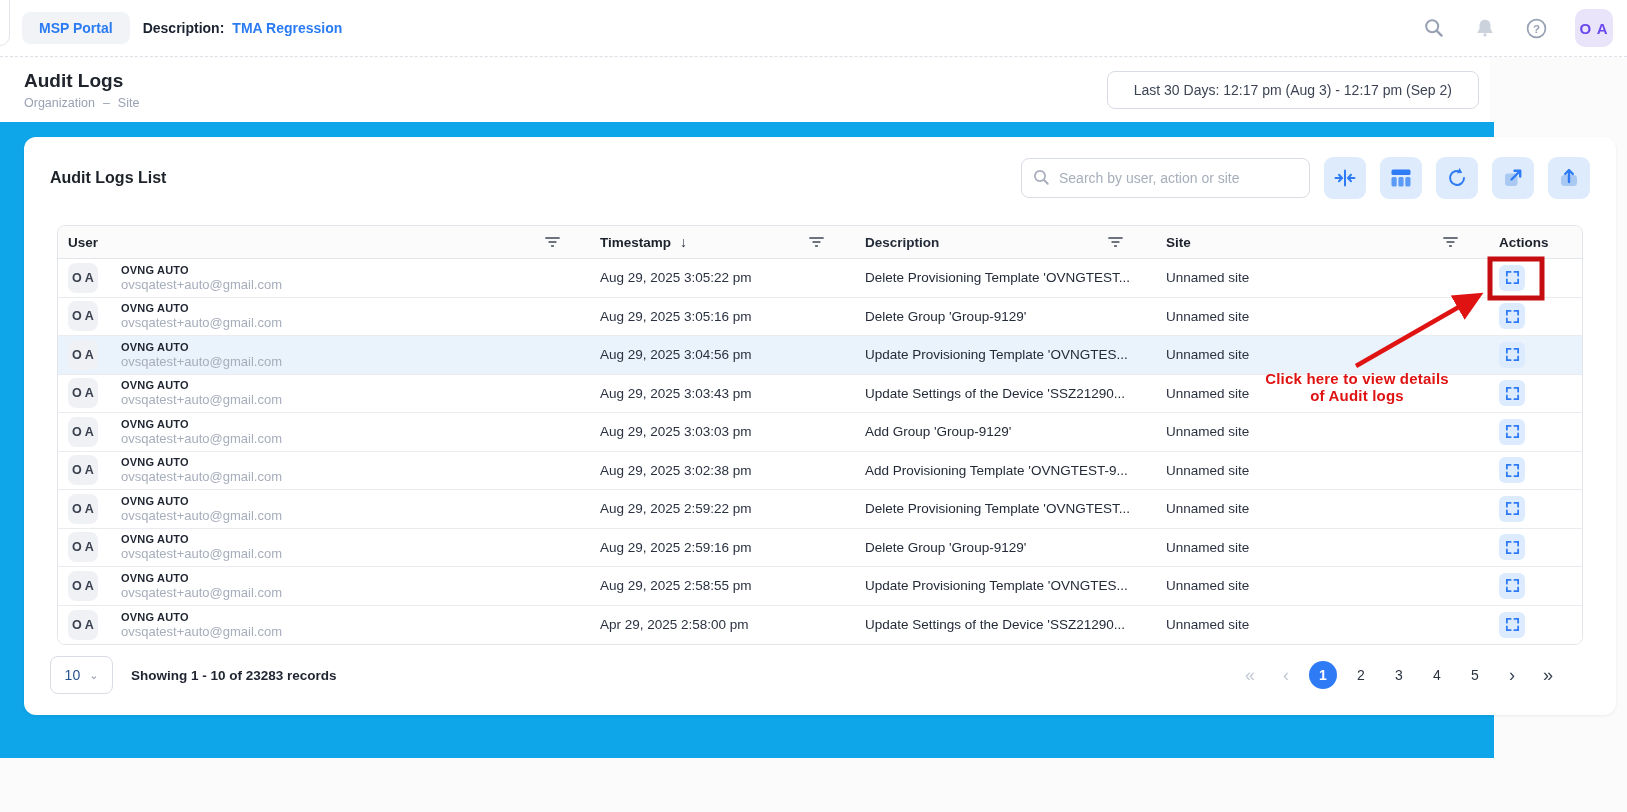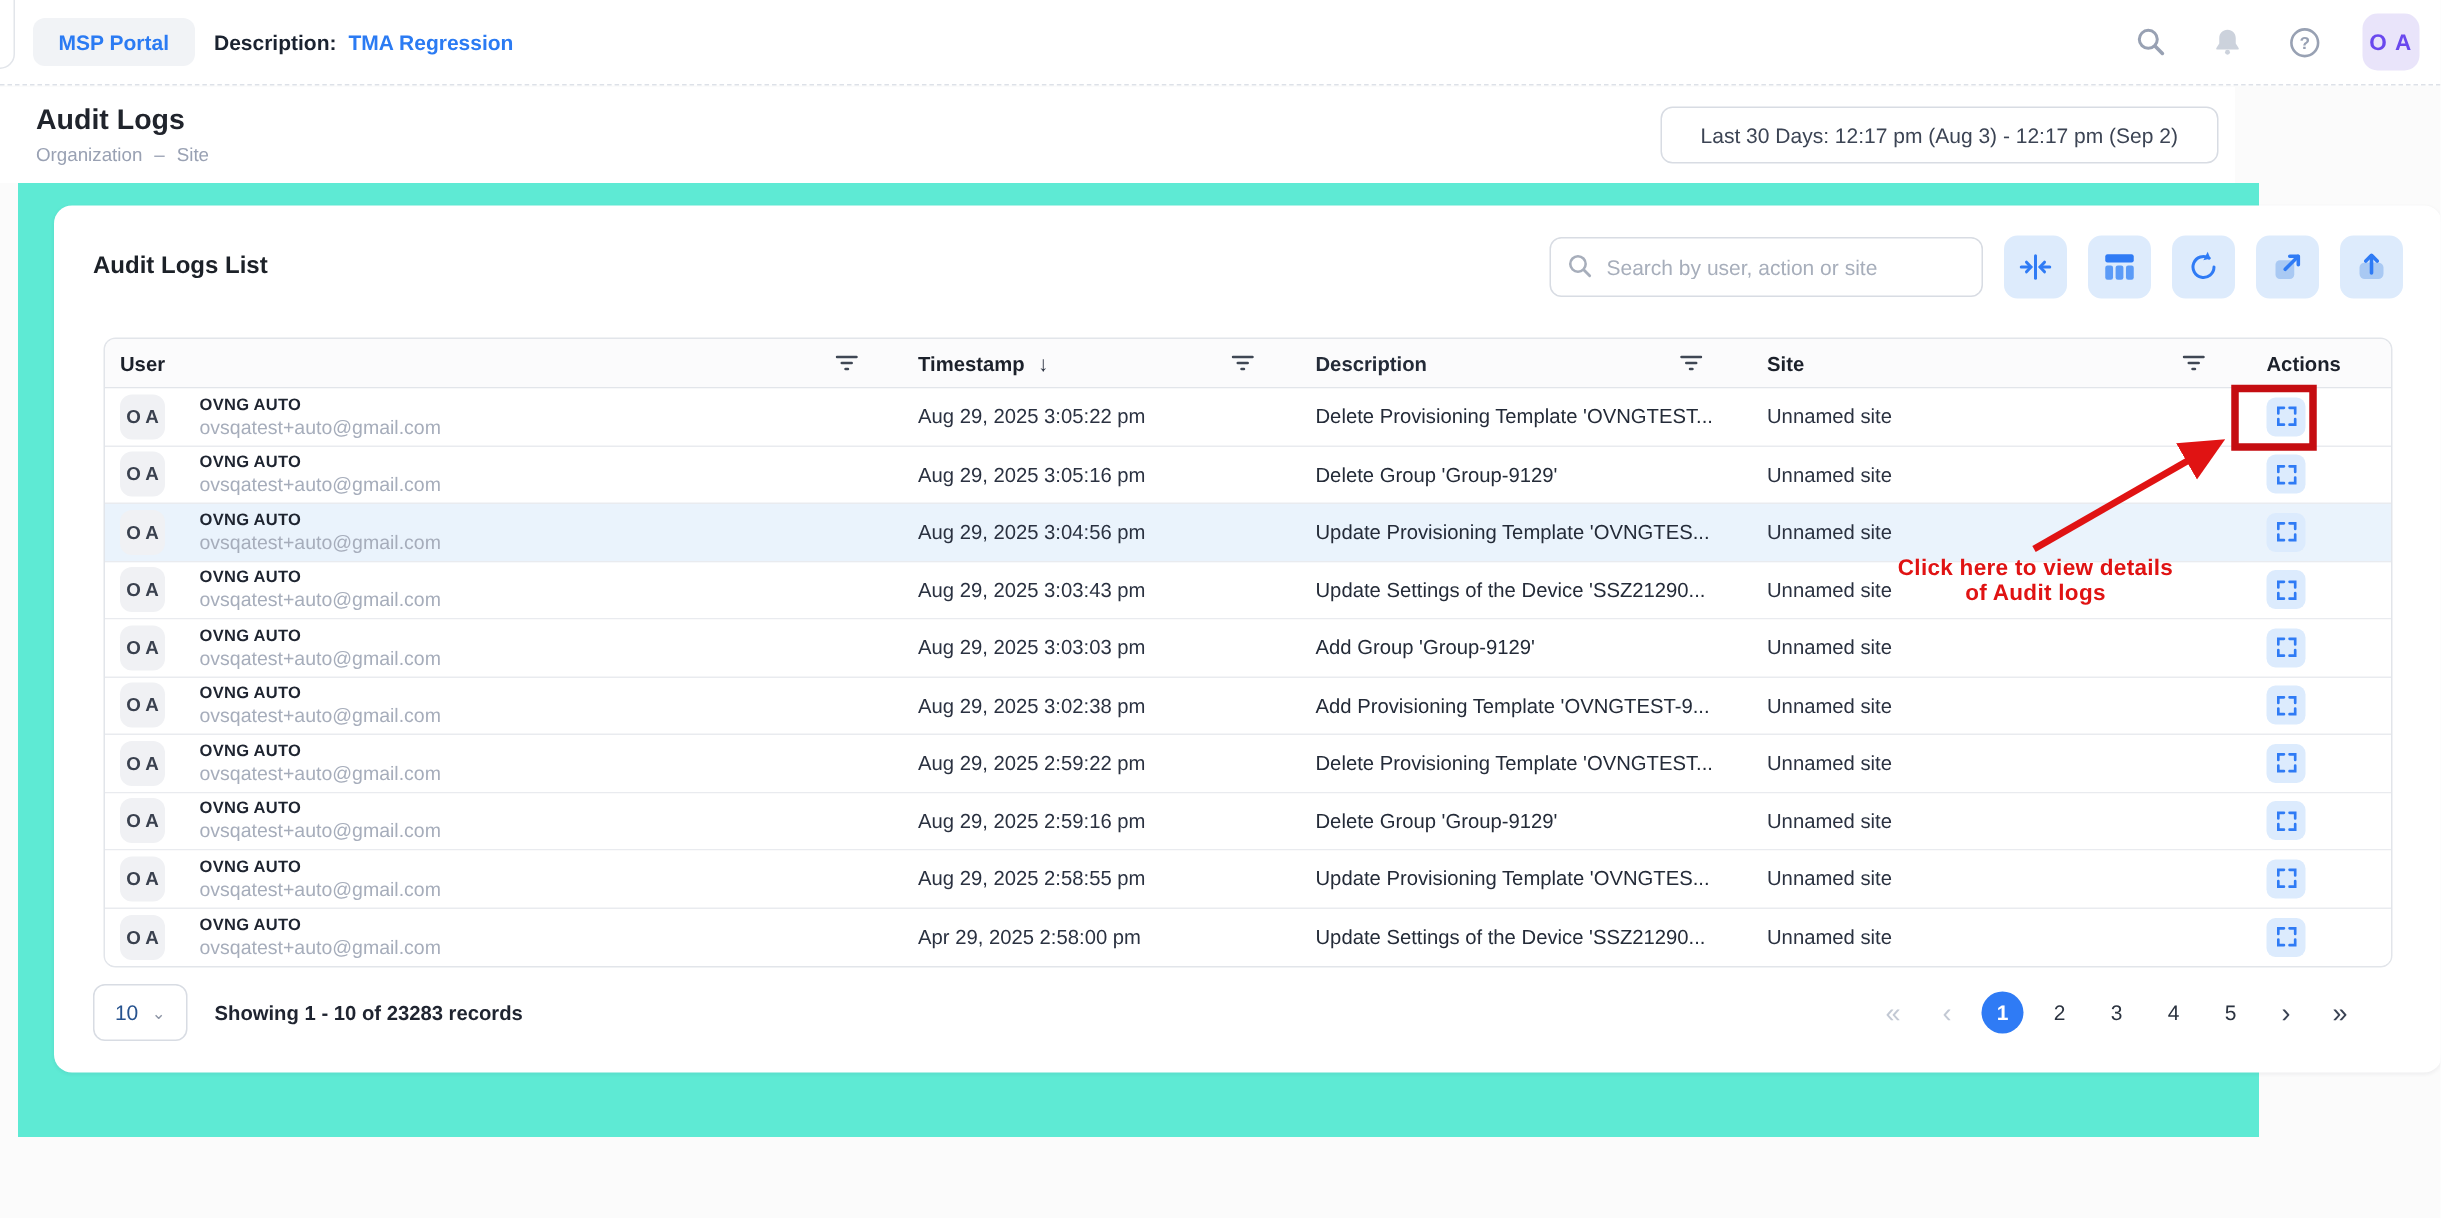--- a/index.html
+++ b/index.html
@@ -50,22 +50,22 @@
   .breadcrumb .bc-item { cursor: pointer; }
   .daterange {
     margin-left: auto; height: 38px; background: #fff;
     border: 1px solid #d8dce3; border-radius: 8px; padding: 0 26px;
     display: flex; align-items: center; font-size: 14px; font-weight: 500;
     color: #3c4454; cursor: pointer; font-family: inherit;
   }
 
   
   .main-area {
-    position: absolute; top: 122px; left: 12px; width: 1494px; height: 636px;
-    background: #5eead4;
+    position: absolute; top: 122px; left: 0; width: 1494px; height: 636px;
+    background: #0ea5e9;
   }
   .card {
     position: absolute; top: 15px; left: 24px; width: 1592px; height: 578px;
     background: #fff; border-radius: 12px;
     box-shadow: 0 1px 3px rgba(25,35,60,.07);
     padding: 0 26px;
   }
   .card-header { display: flex; align-items: center; height: 76px; padding-top: 6px; }
   .card-title { font-size: 16px; font-weight: 700; color: #1c2128; }
   .card-header-right { margin-left: auto; display: flex; align-items: center; gap: 14px; }

